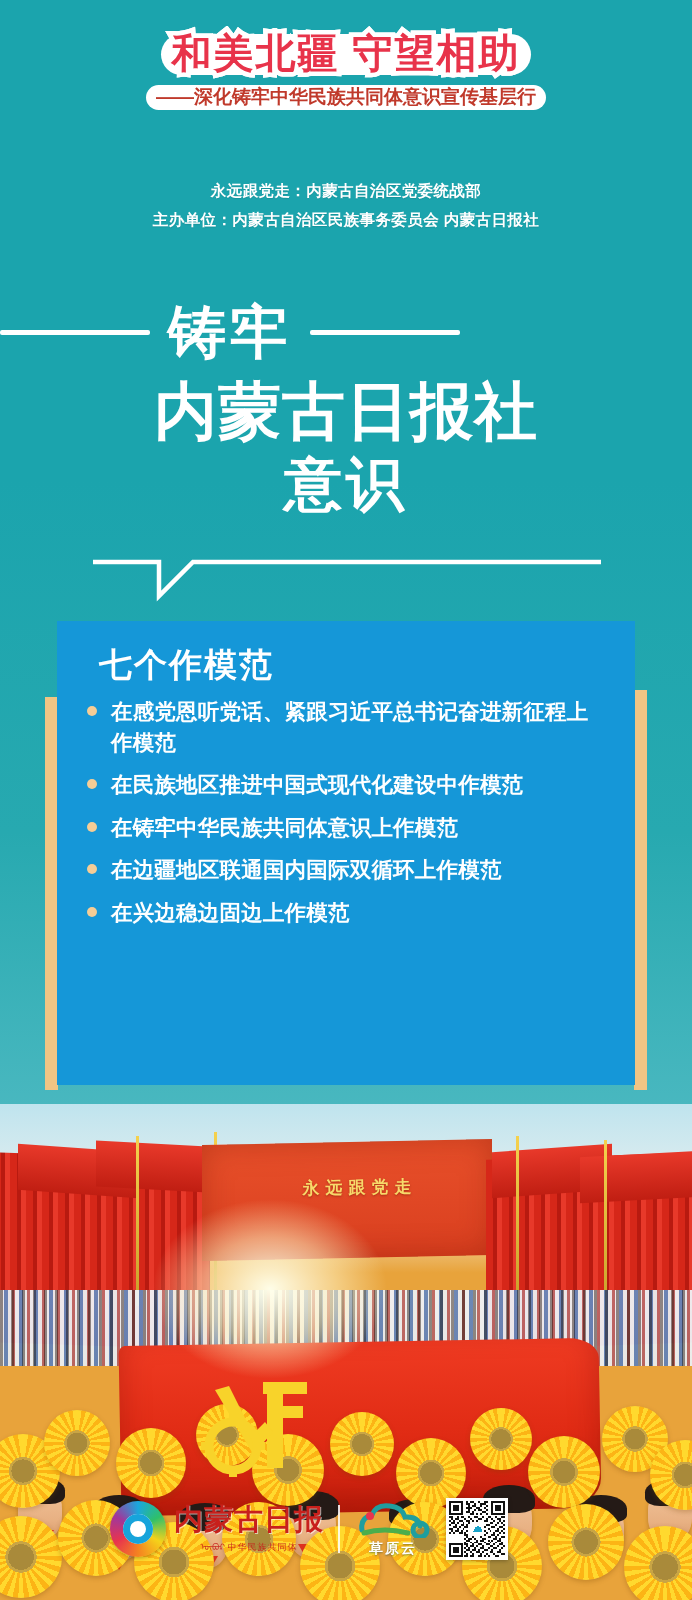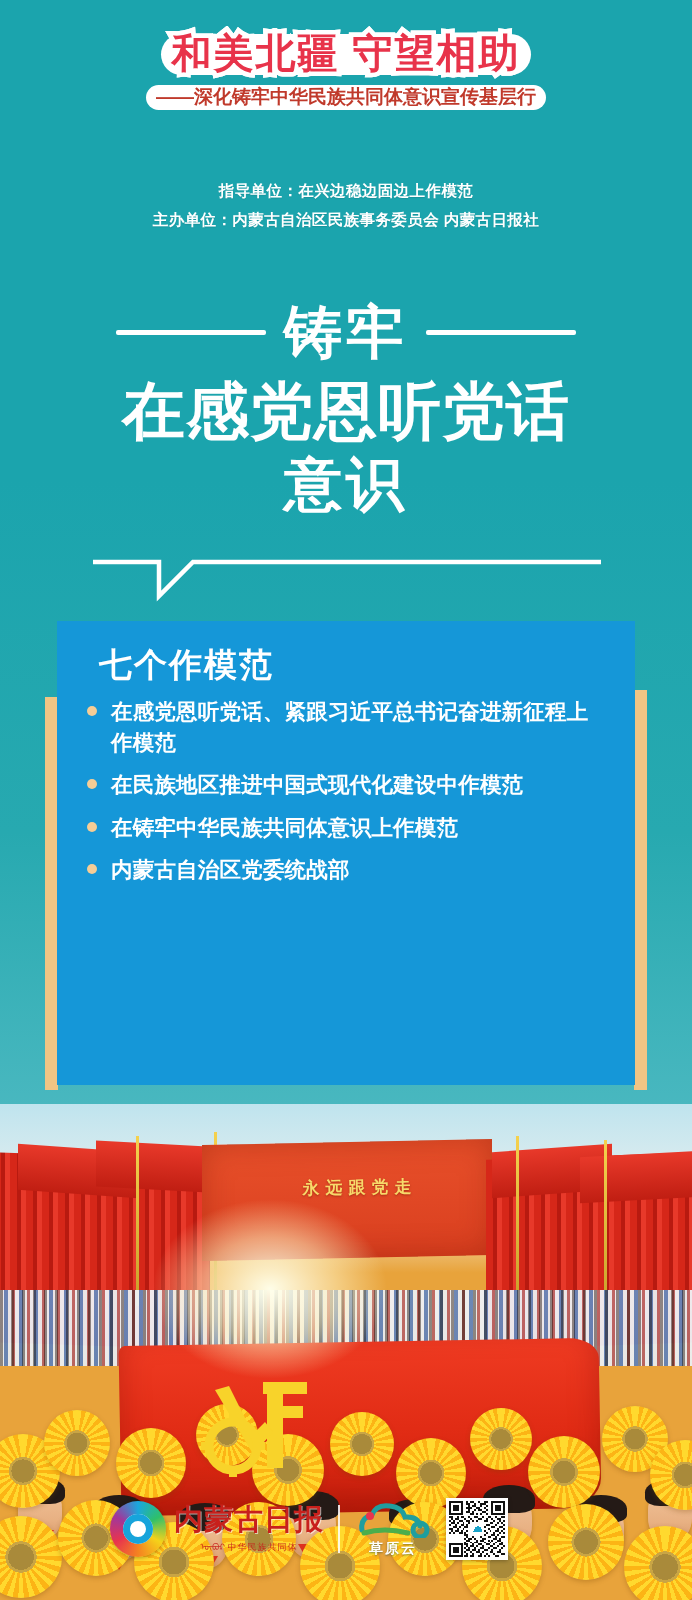--- a/index.html
+++ b/index.html
@@ -112,21 +112,21 @@
     left: 0;
     width: 692px;
     text-align: center;
     color: #ffffff;
   }
   .bh-row1 {
     position: relative;
     height: 72px;
     display: flex;
     align-items: center;
-    justify-content: center;
+    justify-content: flex-start;
     gap: 18px;
   }
   .bh-rule {
     display: block;
     width: 150px;
     height: 5px;
     background: #ffffff;
     border-radius: 2px;
   }
   .bh-word {
@@ -436,48 +436,49 @@
     <div class="ribbon-line1-wrap">
       <div class="ribbon-line1">和美北疆 守望相助</div>
     </div>
     <br>
     <div class="ribbon-line2-wrap">
       <div class="ribbon-line2">——深化铸牢中华民族共同体意识宣传基层行</div>
     </div>
   </div>
 
   <div class="org-block">
-    <div class="org-line">指导单位：在兴边稳边固边上作模范</div>
+    <div class="org-line">永远跟党走：内蒙古自治区党委统战部</div>
     <div class="org-line">主办单位：内蒙古自治区民族事务委员会  内蒙古日报社</div>
   </div>
 
   <div class="big-heading">
     <div class="bh-row1">
       <span class="bh-rule"></span>
       <span class="bh-word">铸牢</span>
       <span class="bh-rule"></span>
     </div>
-    <div class="bh-row2">在感党恩听党话</div>
+    <div class="bh-row2">内蒙古日报社</div>
     <div class="bh-row3">意识</div>
   </div>
 
   <svg class="notch-svg" viewBox="0 0 508 48">
     <path d="M0 6 H66 V40 L100 6 H508" fill="none" stroke="#ffffff" stroke-width="4.5" stroke-linejoin="miter"></path>
   </svg>
 
   <div class="gold-bar gold-left"></div>
   <div class="gold-bar gold-right"></div>
 
   <div class="blue-panel">
     <div class="panel-title">七个作模范</div>
     <ul class="panel-list">
       <li><span class="bullet"></span><span>在感党恩听党话、紧跟习近平总书记奋进新征程上作模范</span></li>
       <li><span class="bullet"></span><span>在民族地区推进中国式现代化建设中作模范</span></li>
       <li><span class="bullet"></span><span>在铸牢中华民族共同体意识上作模范</span></li>
-      <li><span class="bullet"></span><span>内蒙古自治区党委统战部</span></li>
+      <li><span class="bullet"></span><span>在边疆地区联通国内国际双循环上作模范</span></li>
+      <li><span class="bullet"></span><span>在兴边稳边固边上作模范</span></li>
     </ul>
   </div>
 
   <div class="photo">
     <div class="sky"></div>
 
     <div class="flagbank left"></div>
     <div class="flagtop" style="left:18px; top:44px; width:120px; transform:skewY(4deg);"></div>
     <div class="flagtop" style="left:96px; top:40px; width:130px; transform:skewY(3deg);"></div>
     <div class="pole" style="left:136px; top:32px; height:170px;"></div>

